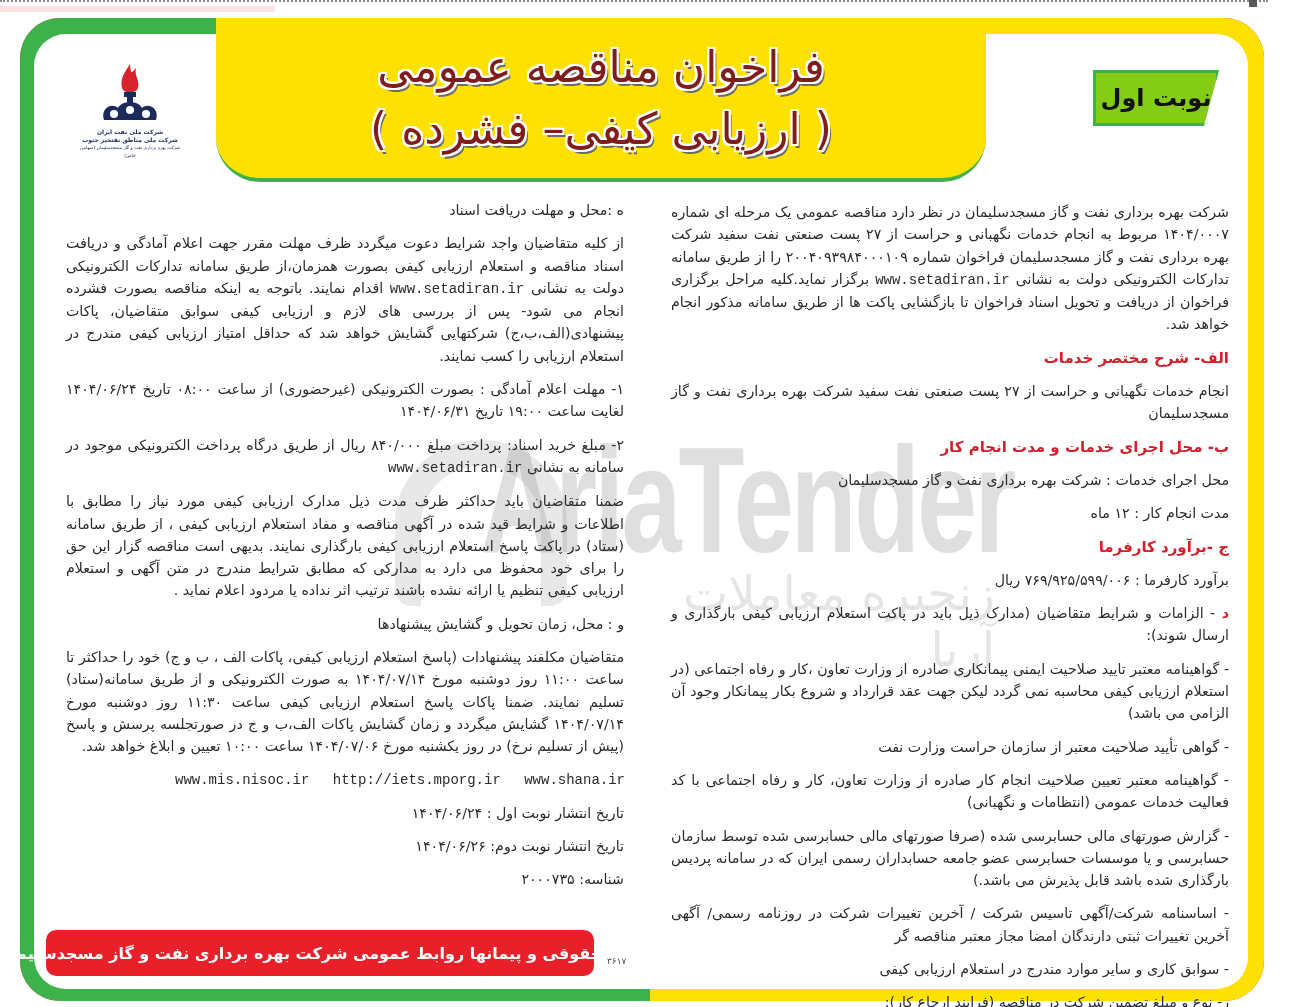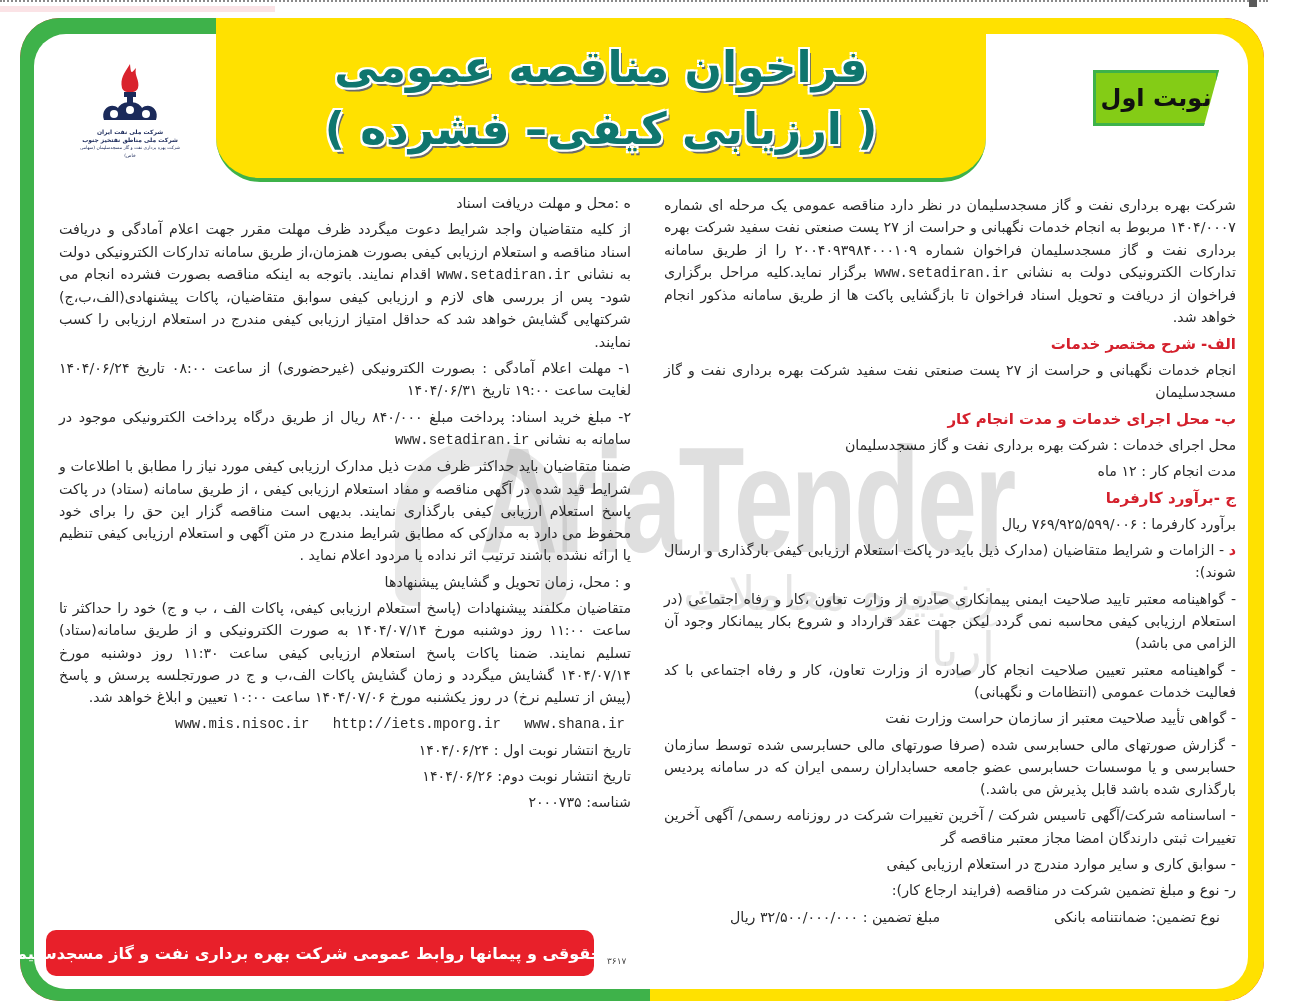--- a/index.html
+++ b/index.html
@@ -37,22 +37,22 @@
     background: #ffffff; border-radius: 32px;
   }
   
   .title-banner {
     position: absolute; left: 216px; top: 18px; width: 770px; height: 160px;
     background: #ffe100; border-bottom: 4px solid #3eb24a;
     border-bottom-left-radius: 44px; border-bottom-right-radius: 44px;
     direction: rtl; text-align: center;
   }
   .title-line {
-    font-family: "DejaVu Sans", sans-serif; font-weight: bold;
-    font-size: 44px; line-height: 62px; color: #0f766e;
+    font-family: "DejaVu Sans", sans-serif; font-weight: normal;
+    font-size: 44px; line-height: 62px; color: #7f1d1d;
     text-shadow: -2px -2px 0 #fff, 2px -2px 0 #fff, -2px 2px 0 #fff, 2px 2px 0 #fff, 3px 4px 0 #6b6b6b;
   }
   .title-line.l1 { margin-top: 18px; }
   
   .round-badge {
     position: absolute; left: 1093px; top: 70px; width: 120px; height: 50px;
     background: #84cc16; border: 3px solid #3eb24a;
     clip-path: polygon(0 0, 100% 0, 88% 100%, 0 100%);
     direction: rtl; display: flex; align-items: center; justify-content: center;
     font-weight: bold; font-size: 24px; color: #111;
@@ -64,21 +64,21 @@
   .logo svg { display: block; margin: 0 auto; }
   .logo-text { font-size: 6px; line-height: 8px; color: #1b2a5a; font-weight: bold; direction: rtl; }
   
   .col {
     position: absolute; direction: rtl; text-align: justify;
     font-family: "DejaVu Sans", sans-serif; font-size: 14.2px; line-height: 22.3px;
     color: #2a2a2a;
   }
   .col-right { left: 660px; top: 190px; width: 580px; }
   .col-left { left: 55px; top: 188px; width: 580px; }
-  .col p { margin: 4px; }
+  .col p { margin: 11px; }
   .heading { color: #d4202c; font-weight: bold; font-size: 15px; }
   .heading-inline { color: #d4202c; font-weight: bold; }
   .latin { font-family: Liberation Mono, monospace; font-size: 14px; direction: ltr; unicode-bidi: embed; }
   .urls {
     display: flex; direction: rtl; justify-content: space-between; padding: 0 10px 0 120px;
   }
   .guarantee-row { display: flex; direction: rtl; justify-content: space-between; padding: 0 20px 0 70px; }
   
   .footer-bar {
     position: absolute; left: 46px; top: 930px; width: 548px; height: 46px;
@@ -155,22 +155,22 @@
   <p>انجام خدمات نگهبانی و حراست از ۲۷ پست صنعتی نفت سفید شرکت بهره برداری نفت و گاز مسجدسلیمان</p>
   <p class="heading">ب- محل اجرای خدمات و مدت انجام کار</p>
   <p>محل اجرای خدمات : شرکت بهره برداری نفت و گاز مسجدسلیمان</p>
   <p>مدت انجام کار : ۱۲ ماه</p>
   <p class="heading">ج -برآورد کارفرما</p>
   <p>برآورد کارفرما : ۷۶۹/۹۲۵/۵۹۹/۰۰۶ ریال</p>
   <p>
     <span class="heading-inline">د</span><span> - الزامات و شرایط متقاضیان (مدارک ذیل باید در پاکت استعلام ارزیابی کیفی بارگذاری و ارسال شوند):</span>
   </p>
   <p>- گواهینامه معتبر تایید صلاحیت ایمنی پیمانکاری صادره از وزارت تعاون ،کار و رفاه اجتماعی (در استعلام ارزیابی کیفی محاسبه نمی گردد لیکن جهت عقد قرارداد و شروع بکار پیمانکار وجود آن الزامی می باشد)</p>
+  <p>- گواهی تأیید صلاحیت معتبر از سازمان حراست وزارت نفت</p>
   <p>- گواهینامه معتبر تعیین صلاحیت انجام کار صادره از وزارت تعاون، کار و رفاه اجتماعی با کد فعالیت خدمات عمومی (انتظامات و نگهبانی)</p>
-  <p>- گواهی تأیید صلاحیت معتبر از سازمان حراست وزارت نفت</p>
   <p>- گزارش صورتهای مالی حسابرسی شده (صرفا صورتهای مالی حسابرسی شده توسط سازمان حسابرسی و یا موسسات حسابرسی عضو جامعه حسابداران رسمی ایران که در سامانه پردیس بارگذاری شده باشد قابل پذیرش می باشد.)</p>
   <p>- اساسنامه شرکت/آگهی تاسیس شرکت / آخرین تغییرات شرکت در روزنامه رسمی/ آگهی آخرین تغییرات ثبتی دارندگان امضا مجاز معتبر مناقصه گر</p>
   <p>- سوابق کاری و سایر موارد مندرج در استعلام ارزیابی کیفی</p>
   <p>ر- نوع و مبلغ تضمین شرکت در مناقصه (فرایند ارجاع کار):</p>
   <div class="guarantee-row">
     <span>نوع تضمین: ضمانتنامه بانکی</span>
     <span>مبلغ تضمین : ۳۲/۵۰۰/۰۰۰/۰۰۰ ریال</span>
   </div>
 </div>
 

